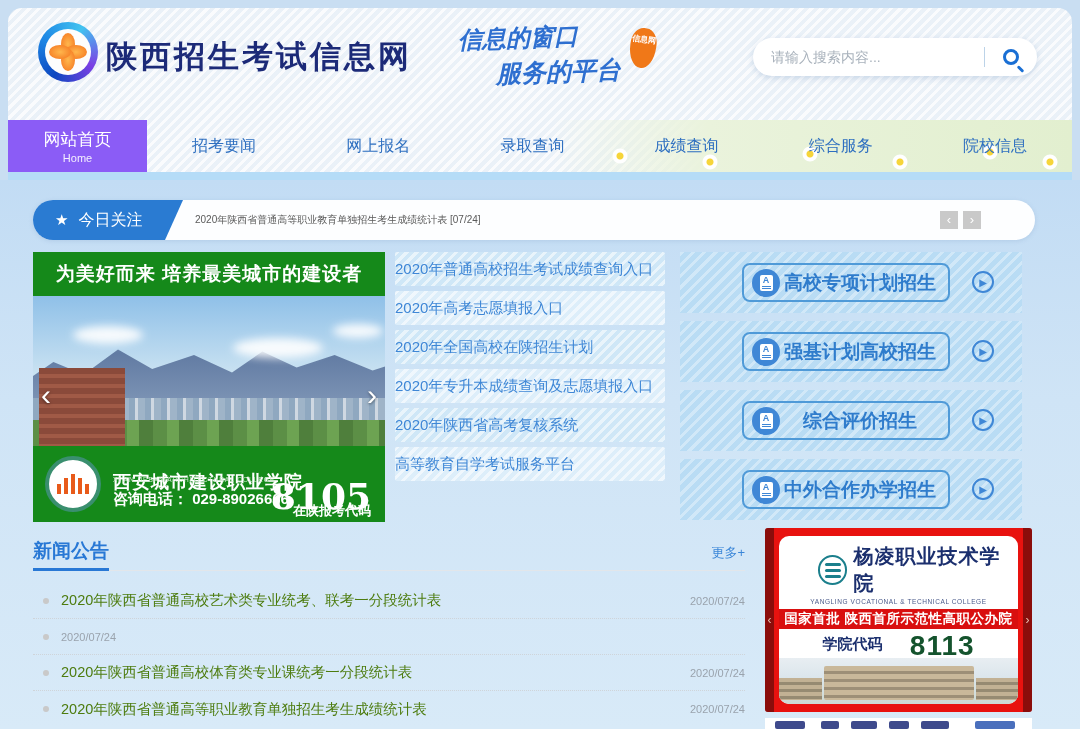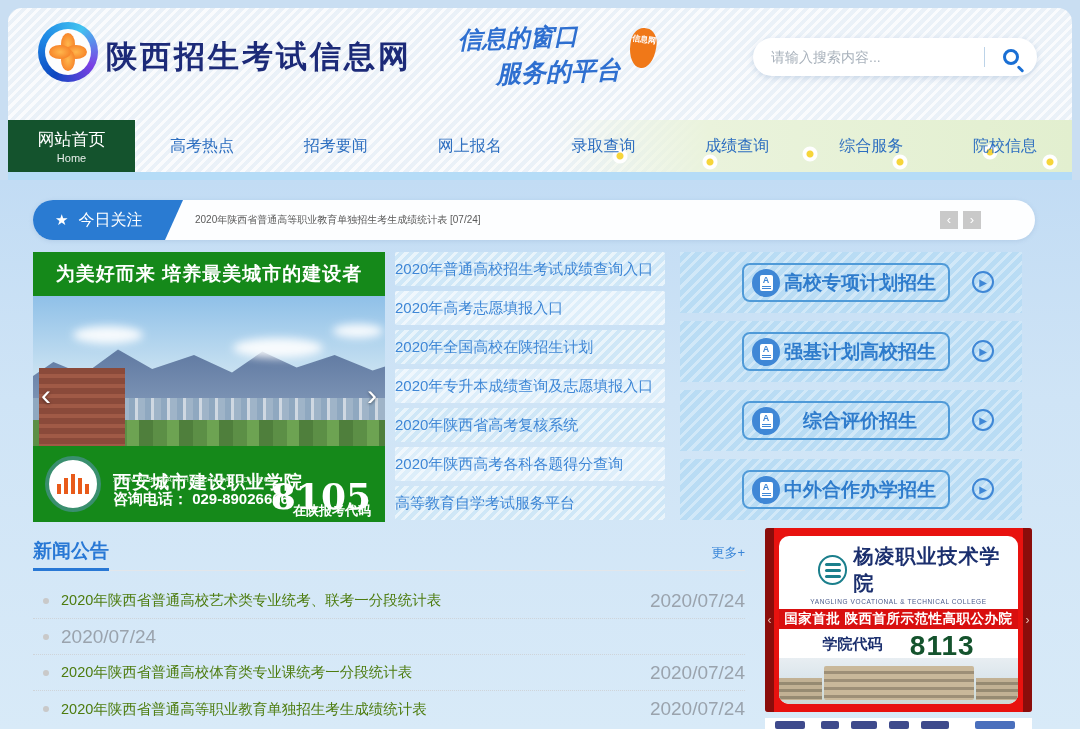--- a/index.html
+++ b/index.html
@@ -42,21 +42,21 @@
   .mag { position:relative; width:16px; height:16px; border:3px solid #1a6fd4; border-radius:50%; }
   .mag::after { content:""; position:absolute; width:3px; height:8px; background:#1a6fd4; left:13px; top:13px;
     transform:rotate(-45deg); border-radius:2px; }
 
   
   .nav { position:absolute; left:8px; top:120px; width:1064px; height:52px; display:flex; }
   .nav-flowers { position:absolute; right:0; top:0; width:520px; height:52px;
     background:linear-gradient(90deg, rgba(234,243,220,0) 0, #eaf3dc 30%, #e2efcf 100%); }
   .daisy { position:absolute; width:16px; height:16px; border-radius:50%;
     background:radial-gradient(circle at 50% 50%, #f6d53a 0 3px, #fff 4px 7px, rgba(255,255,255,0) 8px); }
-  .nav-active { width:127px; height:52px; background:#14532d; color:#fff; text-align:center; z-index:2;
+  .nav-active { width:139px; height:52px; background:#8b5cf6; color:#fff; text-align:center; z-index:2;
     display:flex; flex-direction:column; justify-content:center; cursor:pointer; }
   .nav-active .t { font-size:17px; }
   .nav-active .s { font-size:11px; opacity:.9; margin-top:1px; }
   .nav-items { flex:1; display:flex; z-index:2; }
   .nav-item { flex:1; text-align:center; line-height:52px; font-size:16px; color:#2e6fc0; cursor:pointer; }
 
   
   .ticker { position:absolute; left:33px; top:200px; width:1002px; height:40px; background:#fdfeff;
     border-radius:20px; box-shadow:0 1px 4px rgba(120,150,190,.25); display:flex; align-items:center; }
   .ticker-pill { position:relative; width:132px; height:40px; background:#2a7bd2; border-radius:20px 0 0 20px;
@@ -125,21 +125,21 @@
   .news-head { position:relative; height:37px; }
   .news-title { position:absolute; left:0; top:4px; font-size:19px; font-weight:bold; color:#2878d5; }
   .news-more { position:absolute; right:0; top:10px; font-size:13px; color:#3a86d8; cursor:pointer; }
   .news-underline { position:absolute; left:0; top:34px; width:76px; height:3px; background:#2878d5; }
   .news-divider { position:absolute; left:0; top:36px; width:712px; height:1px; background:#e2e6ea; }
   .news-list { margin-top:12px; }
   .news-row { position:relative; height:36px; border-bottom:1px dotted #cfd4d9; display:flex; align-items:center; cursor:pointer; }
   .news-row:last-child { border-bottom:none; }
   .bullet { width:6px; height:6px; border-radius:50%; background:#c9c9c9; margin:0 12px 0 10px; }
   .news-text { flex:1; font-size:14.5px; color:#4d7c0f; }
-  .news-date { font-size:19px; color:#9aa3ad; }
+  .news-date { font-size:11px; color:#9aa3ad; }
 
   
   .ad { position:absolute; left:765px; top:528px; width:267px; height:184px; background:#e8120f; border-radius:3px; }
   .ad-strip { position:absolute; top:0; width:9px; height:184px; background:rgba(60,10,10,.55);
     color:#e8c0b0; font-size:12px; display:flex; align-items:center; justify-content:center; cursor:pointer; }
   .ad-strip.left { left:0; border-radius:3px 0 0 3px; } .ad-strip.right { right:0; border-radius:0 3px 3px 0; }
   .ad-inner { position:absolute; left:14px; top:8px; width:239px; height:168px; background:#fff;
     border-radius:10px; overflow:hidden; }
   .ad-logo-row { display:flex; align-items:center; justify-content:center; margin-top:7px;padding-left:39px; }
   .yl-logo { position:relative; width:30px; height:30px; border:2px solid #1b7f8c; border-radius:50%; margin-right:6px; }
@@ -205,21 +205,20 @@
       <span class="daisy" style="left:250px;top:26px"></span>
       <span class="daisy" style="left:340px;top:34px"></span>
       <span class="daisy" style="left:430px;top:24px"></span>
       <span class="daisy" style="left:490px;top:34px"></span>
     </div>
     <div class="nav-active">
       <div class="t">网站首页</div>
       <div class="s">Home</div>
     </div>
     <div class="nav-items">
-      <div class="nav-item">高考热点</div>
       <div class="nav-item">招考要闻</div>
       <div class="nav-item">网上报名</div>
       <div class="nav-item">录取查询</div>
       <div class="nav-item">成绩查询</div>
       <div class="nav-item">综合服务</div>
       <div class="nav-item">院校信息</div>
     </div>
   </div>
   <div class="nav-strip-line"></div>
 
@@ -266,21 +265,20 @@
       <div class="code-num">8105</div>
     </div>
   </div>
 
   <div class="quick">
     <div class="qlink">2020年普通高校招生考试成绩查询入口</div>
     <div class="qlink">2020年高考志愿填报入口</div>
     <div class="qlink">2020年全国高校在陕招生计划</div>
     <div class="qlink">2020年专升本成绩查询及志愿填报入口</div>
     <div class="qlink">2020年陕西省高考复核系统</div>
-    <div class="qlink">2020年陕西高考各科各题得分查询</div>
     <div class="qlink">高等教育自学考试服务平台</div>
   </div>
 
   <div class="special">
     <div class="sp-panel">
       <div class="sp-box">
         <div class="sp-icon">
             <div class="sp-doc">A</div>
           </div>
         <div class="sp-label">高校专项计划招生</div>

